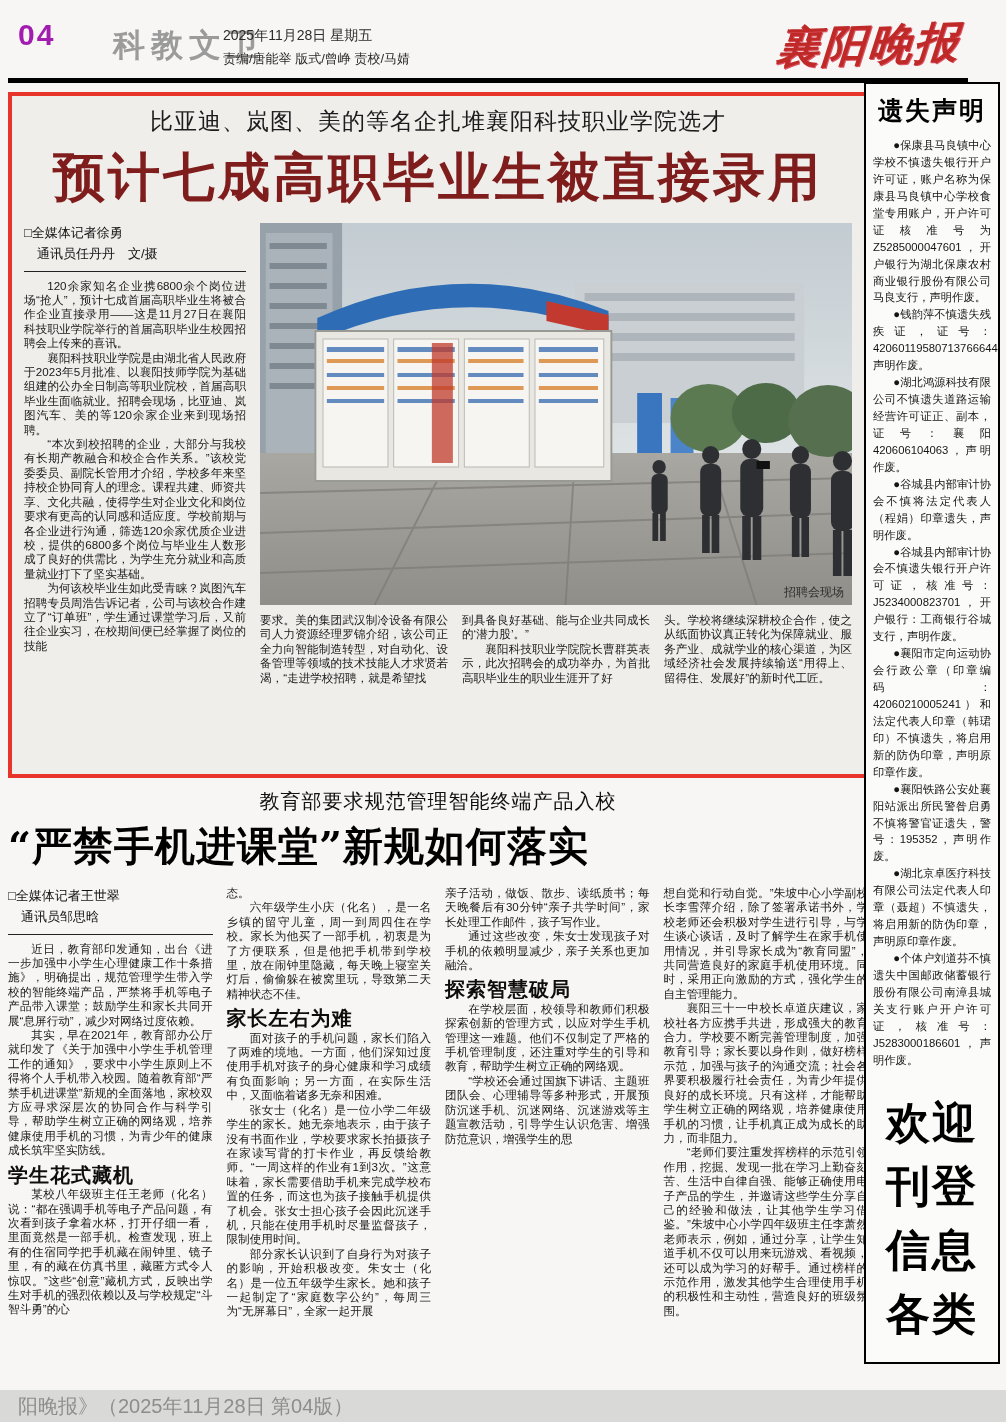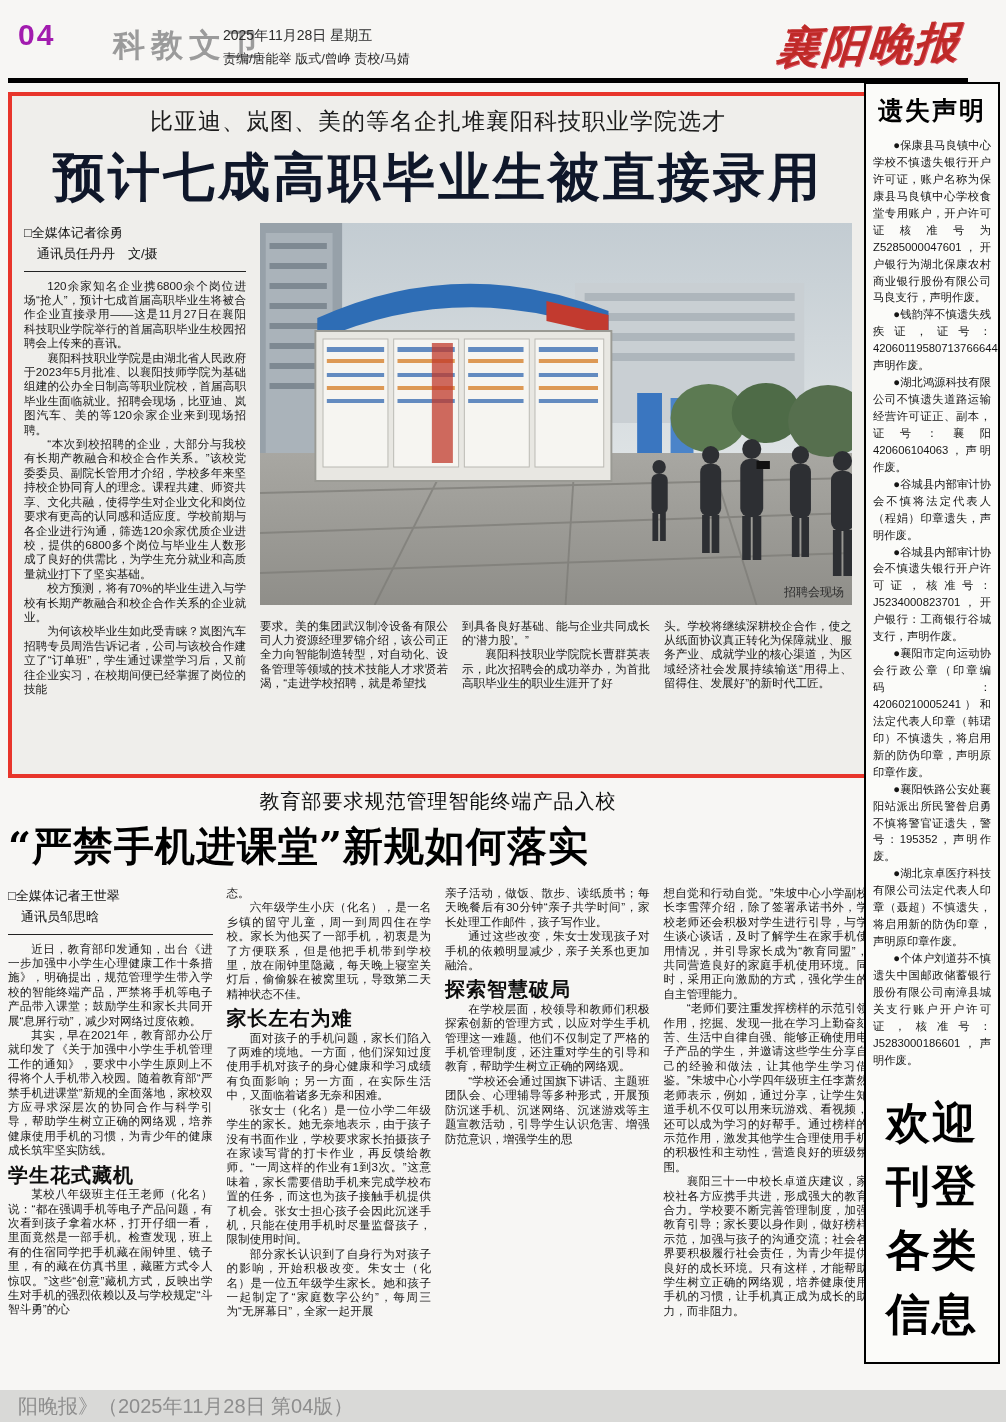--- a/index.html
+++ b/index.html
@@ -17,21 +17,21 @@
   .head-meta .date { font-size:14px; }
   .masthead { position:absolute; right:40px; top:6px; font-family:"DejaVu Serif","Liberation Serif",serif;
     font-size:44px; font-weight:900; font-style:italic; color:#bf2a28; transform:skewX(-6deg) rotate(-2deg);
     letter-spacing:2px; text-shadow:1px 1px 0 #d56; }
   .head-rule { position:absolute; left:8px; top:78px; width:960px; height:5px; background:#000; }
 
   
   .feature { position:absolute; left:8px; top:92px; width:860px; height:686px;
     border:4px solid #e8352b; background:#efeeeb; padding:8px 12px 6px; overflow:hidden; }
   .feature .kicker { text-align:center; font-size:23px; color:#1c1c1c; letter-spacing:1px; margin-top:2px; }
-  .feature .headline { text-align:center; font-size:52px; font-weight:900; color:#0f172a;
+  .feature .headline { text-align:center; font-size:52px; font-weight:900; color:#7f1d1d;
     letter-spacing:3px; margin:6px 0 10px; font-family:"DejaVu Sans","Liberation Sans",sans-serif; }
   .feature-body { display:grid; grid-template-columns:222px 1fr; column-gap:14px; }
   .fb-left { grid-row:1 / span 2; }
   .byline { font-size:13px; color:#111; border-bottom:1.5px solid #222; padding-bottom:6px; margin-bottom:7px; line-height:1.6; }
   .byline .b2 { padding-left:1em; }
   .artcol { font-size:11.6px; line-height:14.4px; text-align:justify; color:#181818; }
   .artcol p { text-indent:2em; }
   .artcol p.noindent { text-indent:0; }
   .photo-wrap { position:relative; width:100%; height:382px; background:#9aa4ab; overflow:hidden; }
   .photo-caption { position:absolute; right:8px; bottom:4px; font-size:12px; color:#2e2e2e; }
@@ -78,21 +78,20 @@
   <div class="headline">预计七成高职毕业生被直接录用</div>
   <div class="feature-body">
     <div class="fb-left artcol">
       <div class="byline">
         <div>□全媒体记者徐勇</div>
         <div class="b2">通讯员任丹丹　文/摄</div>
       </div>
       <p>120余家知名企业携6800余个岗位进场“抢人”，预计七成首届高职毕业生将被合作企业直接录用——这是11月27日在襄阳科技职业学院举行的首届高职毕业生校园招聘会上传来的喜讯。</p>
       <p>襄阳科技职业学院是由湖北省人民政府于2023年5月批准、以襄阳技师学院为基础组建的公办全日制高等职业院校，首届高职毕业生面临就业。招聘会现场，比亚迪、岚图汽车、美的等120余家企业来到现场招聘。</p>
       <p>“本次到校招聘的企业，大部分与我校有长期产教融合和校企合作关系。”该校党委委员、副院长管用才介绍，学校多年来坚持校企协同育人的理念。课程共建、师资共享、文化共融，使得学生对企业文化和岗位要求有更高的认同感和适应度。学校前期与各企业进行沟通，筛选120余家优质企业进校，提供的6800多个岗位与毕业生人数形成了良好的供需比，为学生充分就业和高质量就业打下了坚实基础。</p>
-      <p>校方预测，将有70%的毕业生进入与学校有长期产教融合和校企合作关系的企业就业。</p>
       <p>为何该校毕业生如此受青睐？岚图汽车招聘专员周浩告诉记者，公司与该校合作建立了“订单班”，学生通过课堂学习后，又前往企业实习，在校期间便已经掌握了岗位的技能</p>
     </div>
     <div class="photo-wrap">
       <svg width="100%" height="100%" viewBox="0 0 620 382" preserveAspectRatio="none">
         <defs>
           <linearGradient id="sky" x1="0" y1="0" x2="0" y2="1">
             <stop offset="0" stop-color="#c3ccd2"></stop>
               <stop offset="1" stop-color="#dde2e4"></stop>
           </linearGradient>
           <linearGradient id="ground" x1="0" y1="0" x2="0" y2="1">
@@ -243,41 +242,41 @@
     </div>
     <div class="artcol">
       <p class="noindent">亲子活动，做饭、散步、读纸质书；每天晚餐后有30分钟“亲子共学时间”，家长处理工作邮件，孩子写作业。</p>
       <p>通过这些改变，朱女士发现孩子对手机的依赖明显减少，亲子关系也更加融洽。</p>
       <div class="subhead">探索智慧破局</div>
       <p>在学校层面，校领导和教师们积极探索创新的管理方式，以应对学生手机管理这一难题。他们不仅制定了严格的手机管理制度，还注重对学生的引导和教育，帮助学生树立正确的网络观。</p>
       <p>“学校还会通过国旗下讲话、主题班团队会、心理辅导等多种形式，开展预防沉迷手机、沉迷网络、沉迷游戏等主题宣教活动，引导学生认识危害、增强防范意识，增强学生的思</p>
     </div>
     <div class="artcol">
       <p class="noindent">想自觉和行动自觉。”朱坡中心小学副校长李雪萍介绍，除了签署承诺书外，学校老师还会积极对学生进行引导，与学生谈心谈话，及时了解学生在家手机使用情况，并引导家长成为“教育同盟”，共同营造良好的家庭手机使用环境。同时，采用正向激励的方式，强化学生的自主管理能力。</p>
+      <p>襄阳三十一中校长卓道庆建议，家校社各方应携手共进，形成强大的教育合力。学校要不断完善管理制度，加强教育引导；家长要以身作则，做好榜样示范，加强与孩子的沟通交流；社会各界要积极履行社会责任，为青少年提供良好的成长环境。只有这样，才能帮助学生树立正确的网络观，培养健康使用手机的习惯，让手机真正成为成长的助力，而非阻力。</p>
       <p>“老师们要注重发挥榜样的示范引领作用，挖掘、发现一批在学习上勤奋刻苦、生活中自律自强、能够正确使用电子产品的学生，并邀请这些学生分享自己的经验和做法，让其他学生学习借鉴。”朱坡中心小学四年级班主任李萧然老师表示，例如，通过分享，让学生知道手机不仅可以用来玩游戏、看视频，还可以成为学习的好帮手。通过榜样的示范作用，激发其他学生合理使用手机的积极性和主动性，营造良好的班级氛围。</p>
-      <p>襄阳三十一中校长卓道庆建议，家校社各方应携手共进，形成强大的教育合力。学校要不断完善管理制度，加强教育引导；家长要以身作则，做好榜样示范，加强与孩子的沟通交流；社会各界要积极履行社会责任，为青少年提供良好的成长环境。只有这样，才能帮助学生树立正确的网络观，培养健康使用手机的习惯，让手机真正成为成长的助力，而非阻力。</p>
     </div>
   </div>
 </div>
 
 <div class="sidebar">
   <div class="sidebar-title">遗失声明</div>
   <div class="notice">●保康县马良镇中心学校不慎遗失银行开户许可证，账户名称为保康县马良镇中心学校食堂专用账户，开户许可证核准号为Z5285000047601，开户银行为湖北保康农村商业银行股份有限公司马良支行，声明作废。</div>
   <div class="notice">●钱韵萍不慎遗失残疾证，证号：42060119580713766644，声明作废。</div>
   <div class="notice">●湖北鸿源科技有限公司不慎遗失道路运输经营许可证正、副本，证号：襄阳420606104063，声明作废。</div>
   <div class="notice">●谷城县内部审计协会不慎将法定代表人（程娟）印章遗失，声明作废。</div>
   <div class="notice">●谷城县内部审计协会不慎遗失银行开户许可证，核准号：J5234000823701，开户银行：工商银行谷城支行，声明作废。</div>
   <div class="notice">●襄阳市定向运动协会行政公章（印章编码：42060210005241）和法定代表人印章（韩珺印）不慎遗失，将启用新的防伪印章，声明原印章作废。</div>
   <div class="notice">●襄阳铁路公安处襄阳站派出所民警昝启勇不慎将警官证遗失，警号：195352，声明作废。</div>
   <div class="notice">●湖北京卓医疗科技有限公司法定代表人印章（聂超）不慎遗失，将启用新的防伪印章，声明原印章作废。</div>
   <div class="notice">●个体户刘道芬不慎遗失中国邮政储蓄银行股份有限公司南漳县城关支行账户开户许可证，核准号：J5283000186601，声明作废。</div>
   <div class="ad-block">
     <div class="ad-line">欢迎</div>
     <div class="ad-line">刊登</div>
+    <div class="ad-line">信息</div>
     <div class="ad-line">各类</div>
-    <div class="ad-line">信息</div>
 
   </div>
 </div>
 
 <div class="footer-bar">
   <div class="footer-text">阳晚报》（2025年11月28日 第04版）</div>
 </div>
 
 </body></html>

